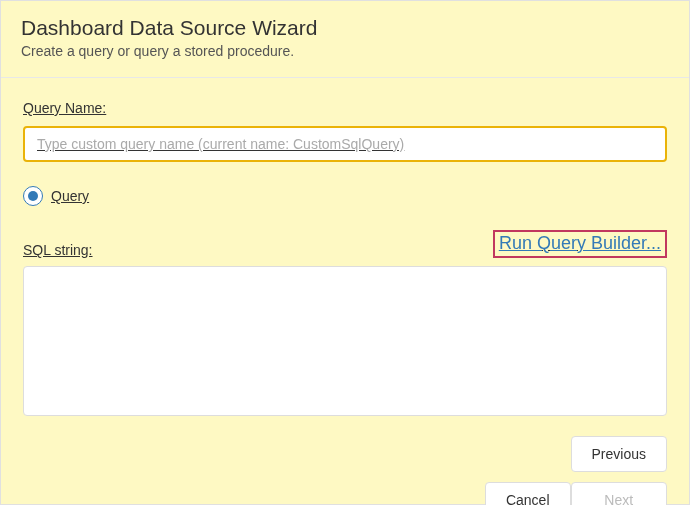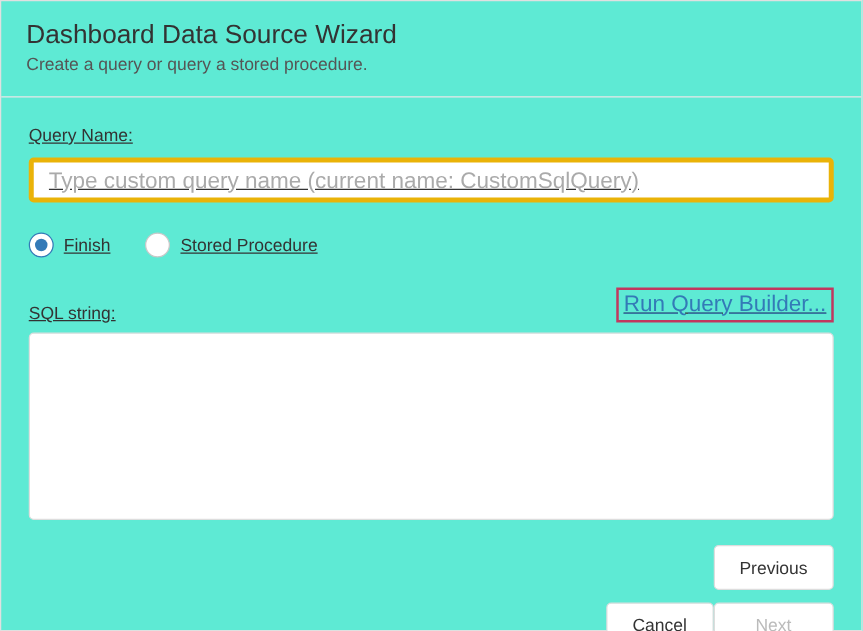--- a/index.html
+++ b/index.html
@@ -12,21 +12,21 @@
       font-size: 14px;
       color: #333;
       background: #fff;
       width: 690px;
       height: 505px;
     }
     .wizard {
       width: 690px;
       height: 505px;
       border: 1px solid #e0e0e0;
-      background: #5eead4;
+      background: #fef9c3;
       display: flex;
       flex-direction: column;
     }
     .wizard-header {
       padding: 15px 20px 18px 20px;
       border-bottom: 1px solid #e8e8e8;
     }
     .wizard-title {
       font-size: 21px;
       font-weight: 400;
@@ -45,25 +45,25 @@
       text-decoration: underline;
     }
     .field-label {
       font-size: 14px;
       color: #333;
       margin-bottom: 10px;
     }
     .text-input {
       width: 100%;
       height: 36px;
-      border: 4px solid #eab308;
+      border: 2px solid #eab308;
       border-radius: 4px;
       padding: 0 12px;
       font-family: inherit;
-      font-size: 18px;
+      font-size: 14px;
       color: #333;
       background: #fff;
     }
     .text-input::placeholder {
       color: #aaa;
     }
     .radio-row {
       display: flex;
       align-items: center;
       gap: 28px;
@@ -173,25 +173,21 @@
 
   <div class="wizard-body">
     <div class="field-label">Query Name:</div>
     <input type="text" class="text-input" placeholder="Type custom query name (current name: CustomSqlQuery)" style="">
 
     <div class="radio-row">
       <div class="radio-option">
         <span class="radio-circle selected">
           <span class="radio-dot"></span>
         </span>
-        <span class="radio-label">Finish</span>
-      </div>
-      <div class="radio-option">
-        <span class="radio-circle"></span>
-        <span class="radio-label">Stored Procedure</span>
+        <span class="radio-label">Query</span>
       </div>
     </div>
 
     <div class="sql-row">
       <div class="field-label" style="margin-bottom:0">SQL string:</div>
       <div class="run-qb-wrap">
         <a class="run-qb-link">Run Query Builder...</a>
       </div>
     </div>
     <textarea class="sql-textarea" style=""></textarea>

